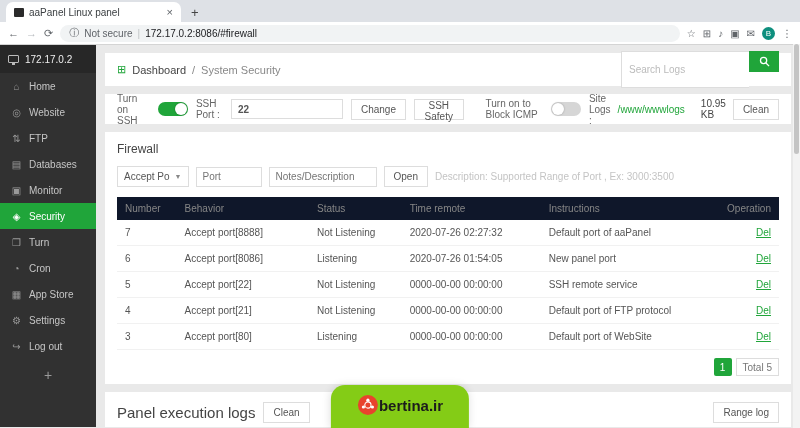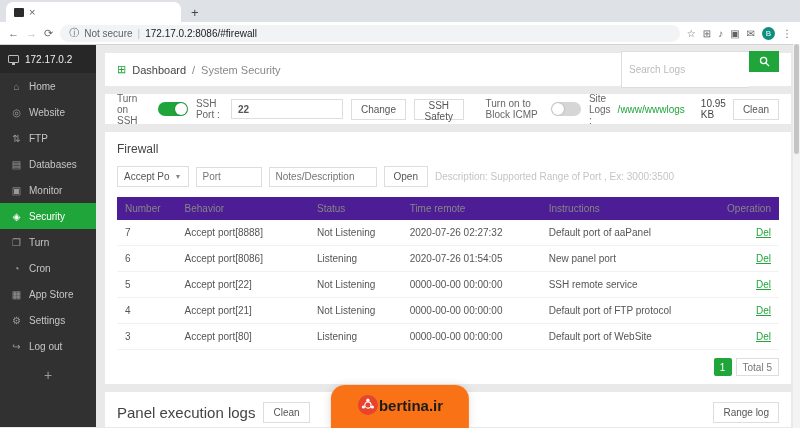--- a/index.html
+++ b/index.html
@@ -60,48 +60,49 @@
   .size-txt { color:#444;margin-left:9px; }
 
   
   .fw { margin-top:8px; padding:10px 12px 8px; }
   .fw-title { font-size:12px; color:#444; margin-bottom:10px; }
   .fw-controls { display:flex; align-items:center; gap:7px; margin-bottom:10px; }
   .selectbox { height:21px; border:1px solid #ddd; display:flex; align-items:center; gap:5px; padding:0 6px; color:#555; cursor:pointer; }
   .selectbox .car { font-size:7px; color:#888; }
   .hint { color:#c4c4c4; }
   table { width:100%; border-collapse:collapse; font-size:10px; }
-  thead th { background:#4c1d95; color:#868686; font-weight:normal; text-align:left; padding:6px 8px; }
+  thead th { background:#0f172a; color:#868686; font-weight:normal; text-align:left; padding:6px 8px; }
   tbody td { padding:7px 8px; color:#555; border-bottom:1px solid #f1f1f1; }
   td.op, th.op { text-align:right; }
   .del { color:#20a53a; cursor:pointer;text-decoration:underline; }
   .pager { display:flex; justify-content:flex-end; gap:4px; margin-top:8px; align-items:center; }
   .page-cur { width:18px; height:18px; background:#20a53a; color:#fff; display:flex; align-items:center; justify-content:center; border-radius:2px; cursor:pointer; }
   .page-total { height:18px; border:1px solid #ddd; display:flex; align-items:center; padding:0 6px; color:#777; }
 
   
   .plog { margin-top:8px; padding:10px 12px; }
   .plog-head { display:flex; align-items:center; gap:8px; margin-bottom:9px; }
   .plog-title { font-size:15px; color:#444; }
   .plog-head .right-btn { margin-left:auto; }
 
   
-  .watermark { position:absolute; left:50%; bottom:0; transform:translateX(-50%); background:#f97316; border-radius:14px 14px 0 0; padding:9px 26px 12px; display:flex; align-items:center; box-shadow:0 0 8px rgba(0,0,0,.12); }
+  .watermark { position:absolute; left:50%; bottom:0; transform:translateX(-50%); background:#84cc16; border-radius:14px 14px 0 0; padding:9px 26px 12px; display:flex; align-items:center; box-shadow:0 0 8px rgba(0,0,0,.12); }
   .wm-text { font-size:15px; font-weight:bold; color:#1c1c1c; }
 
   
   .scrollbar { position:absolute; right:0; top:44px; width:7px; height:384px; background:#f3f3f3; }
   .scroll-thumb { position:absolute; top:0; left:1px; width:5px; height:110px; background:#c4c4c4; border-radius:3px; }
 </style>
 </head>
 <body>
 
 <div class="tabstrip">
   <div class="tab">
     <span class="favicon"></span>
+    <span class="tab-title">aaPanel Linux panel</span>
     <span class="tab-close">×</span>
   </div>
   <span class="newtab">+</span>
 </div>
 
 <div class="urlbar">
   <span class="nav-ic">←</span>
   <span class="nav-ic dim">→</span>
   <span class="nav-ic">⟳</span>
   <div class="omnibox">

